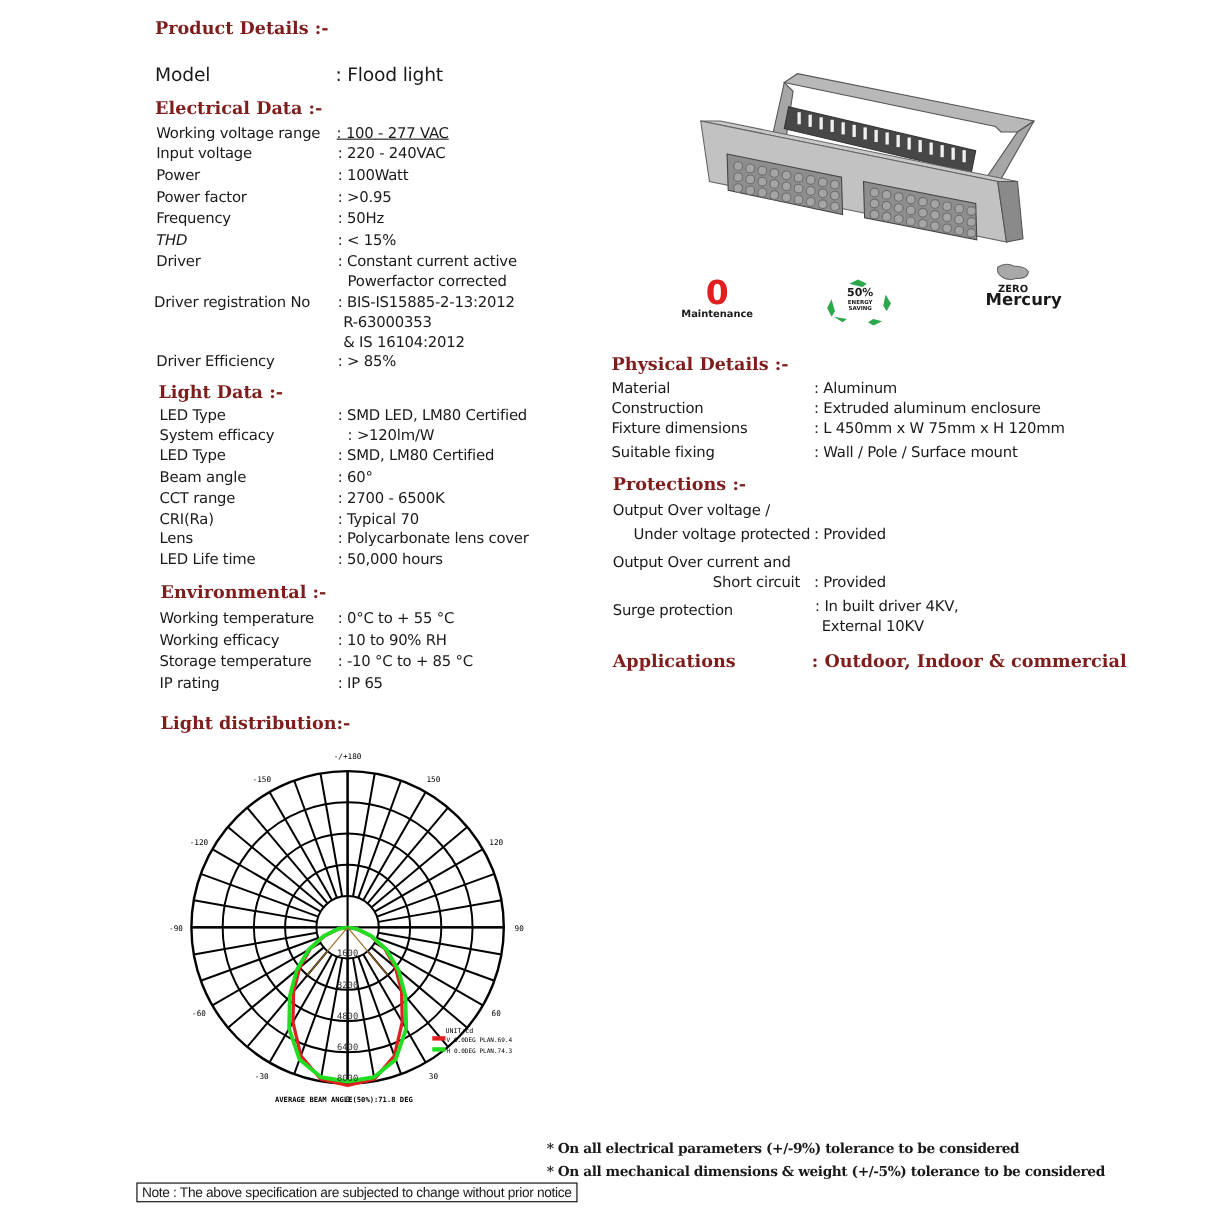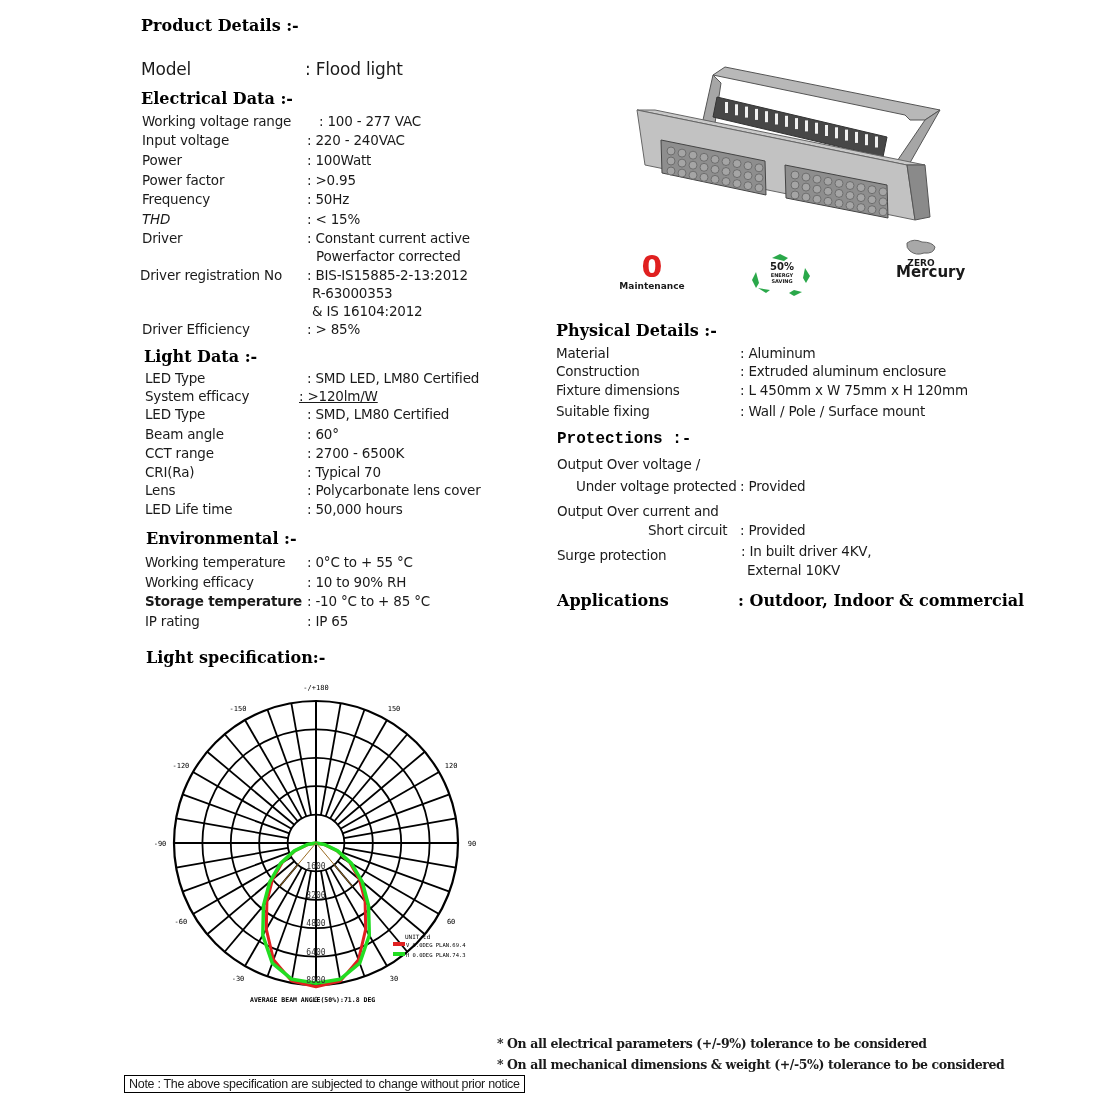--- a/index.html
+++ b/index.html
@@ -1,19 +1,19 @@
 <!DOCTYPE html>
 <html><head>
 <meta charset="utf-8">
 <style>
   html, body { margin: 0; padding: 0; background: #ffffff; }
   body { width: 1100px; height: 1100px; position: relative; overflow: hidden;
          font-family: "DejaVu Sans", sans-serif; color: #1a1a1a; }
   .abs { position: absolute; }
-  .h-serif { font-family: "DejaVu Serif", serif; font-weight: bold; font-size: 16px; color: #000000; white-space: nowrap; }
+  .h-serif { font-family: "DejaVu Serif", serif; font-weight: bold; font-size: 16px; color: #7f1d1d; white-space: nowrap; }
   .row { position: absolute; font-size: 13.5px; white-space: nowrap; line-height: 17px; letter-spacing: -0.2px; }
   .lbl { position: absolute; }
   .val { position: absolute; }
   .model { font-size: 17px; }
   .icon-block { position: absolute; text-align: center; font-family: "DejaVu Sans", sans-serif; font-weight: bold; }
   .note-box { position: absolute; left: 124px; top: 1075px; border: 1.5px solid #000; padding: 1px 4px;
               font-family: "Liberation Sans Narrow", "Liberation Sans", sans-serif; font-size: 12.5px; white-space: nowrap; letter-spacing: -0.3px; }
   .tol { position: absolute; left: 497px; font-family: "DejaVu Serif", serif; font-weight: bold; font-size: 12.5px; white-space: nowrap; letter-spacing: -0.4px; }
   svg text { font-family: "DejaVu Sans Mono", monospace; }
 </style>
@@ -24,21 +24,21 @@
 
 <div class="row model" style="left:141px; top:61px;">
   <span class="lbl" style="left:0;">Model</span>
   <span class="lbl" style="left:164px;">: Flood light</span>
 </div>
 
 <div class="abs h-serif" style="left:141px; top:89px;">Electrical Data :-</div>
 <div id="elec">
     <div class="row" style="left: 142px; top: 113px;">
       <span class="lbl" style="left: 0px;">Working voltage range</span>
-      <span class="val" style="left: 177px;">: 100 - 277 VAC</span>
+      <span class="val" style="left: 164px; text-decoration: underline;">: 100 - 277 VAC</span>
     </div>
     <div class="row" style="left: 142px; top: 132px;">
       <span class="lbl" style="left: 0px;">Input voltage</span>
       <span class="val" style="left: 165px;">: 220 - 240VAC</span>
     </div>
     <div class="row" style="left: 142px; top: 152px;">
       <span class="lbl" style="left: 0px;">Power</span>
       <span class="val" style="left: 165px;">: 100Watt</span>
     </div>
     <div class="row" style="left: 142px; top: 172px;">
@@ -71,21 +71,21 @@
   </div>
 
 <div class="abs h-serif" style="left:144px; top:347px;">Light Data :-</div>
 <div id="light">
     <div class="row" style="left: 145px; top: 370px;">
       <span class="lbl" style="left: 0px;">LED Type</span>
       <span class="val" style="left: 162px;">: SMD LED, LM80 Certified</span>
     </div>
     <div class="row" style="left: 145px; top: 388px;">
       <span class="lbl" style="left: 0px;">System efficacy</span>
-      <span class="val" style="left: 154px; text-decoration: underline;">: &gt;120lm/W</span>
+      <span class="val" style="left: 171px;">: &gt;120lm/W</span>
     </div>
     <div class="row" style="left: 145px; top: 406px;">
       <span class="lbl" style="left: 0px;">LED Type</span>
       <span class="val" style="left: 162px;">: SMD, LM80 Certified</span>
     </div>
     <div class="row" style="left: 145px; top: 426px;">
       <span class="lbl" style="left: 0px;">Beam angle</span>
       <span class="val" style="left: 162px;">: 60°</span>
     </div>
     <div class="row" style="left: 145px; top: 445px;">
@@ -110,30 +110,30 @@
 <div id="env">
     <div class="row" style="left: 145px; top: 554px;">
       <span class="lbl" style="left: 0px;">Working temperature</span>
       <span class="val" style="left: 162px;">: 0°C to + 55 °C</span>
     </div>
     <div class="row" style="left: 145px; top: 574px;">
       <span class="lbl" style="left: 0px;">Working efficacy</span>
       <span class="val" style="left: 162px;">: 10 to 90% RH</span>
     </div>
     <div class="row" style="left: 145px; top: 593px;">
-      <span class="lbl" style="left: 0px; font-weight: bold;">Storage temperature</span>
+      <span class="lbl" style="left: 0px;">Storage temperature</span>
       <span class="val" style="left: 162px;">: -10 °C to + 85 °C</span>
     </div>
     <div class="row" style="left: 145px; top: 613px;">
       <span class="lbl" style="left: 0px;">IP rating</span>
       <span class="val" style="left: 162px;">: IP 65</span>
     </div>
   </div>
 
-<div class="abs h-serif" style="left:146px; top:648px;">Light specification:-</div>
+<div class="abs h-serif" style="left:146px; top:648px;">Light distribution:-</div>
 
 <svg class="abs" style="left:625px; top:65px;" width="350" height="170">
 
   <polygon points="88,10 100,2 315,45 300,55 285,55 280,50" fill="#b8b8b8" stroke="#555" stroke-width="1"></polygon>
   <polygon points="88,10 78,55 90,58 96,18" fill="#a6a6a6" stroke="#555" stroke-width="1"></polygon>
   <polygon points="300,55 315,45 278,110 266,105" fill="#a6a6a6" stroke="#555" stroke-width="1"></polygon>
   <polygon points="92,32 262,72 258,92 88,52" fill="#474747" stroke="#333" stroke-width="1"></polygon>
   <g id="slots">
       <rect x="100" y="37" width="3" height="11" fill="#f0f0f0"></rect>
       <rect x="110" y="39.3" width="3" height="11" fill="#f0f0f0"></rect>
@@ -253,21 +253,21 @@
     <div class="row" style="left: 556px; top: 382px;">
       <span class="lbl" style="left: 0px;">Fixture dimensions</span>
       <span class="val" style="left: 184px;">: L 450mm x W 75mm x H 120mm</span>
     </div>
     <div class="row" style="left: 556px; top: 403px;">
       <span class="lbl" style="left: 0px;">Suitable fixing</span>
       <span class="val" style="left: 184px;">: Wall / Pole / Surface mount</span>
     </div>
   </div>
 
-<div class="abs h-serif" style="left:557px; top:430px;font-family:Liberation Mono, monospace;">Protections :-</div>
+<div class="abs h-serif" style="left:557px; top:430px;">Protections :-</div>
 
 <div class="row" style="left:557px; top:456px;">
   <span class="lbl" style="left:0; top:0;">Output Over voltage /</span>
   <span class="lbl" style="left:19px; top:22px;">Under voltage protected</span>
   <span class="val" style="left:183px; top:22px;">: Provided</span>
 </div>
 <div class="row" style="left:557px; top:503px;">
   <span class="lbl" style="left:0; top:0;">Output Over current and</span>
   <span class="lbl" style="left:91px; top:19px;">Short circuit</span>
   <span class="val" style="left:183px; top:19px;">: Provided</span>

